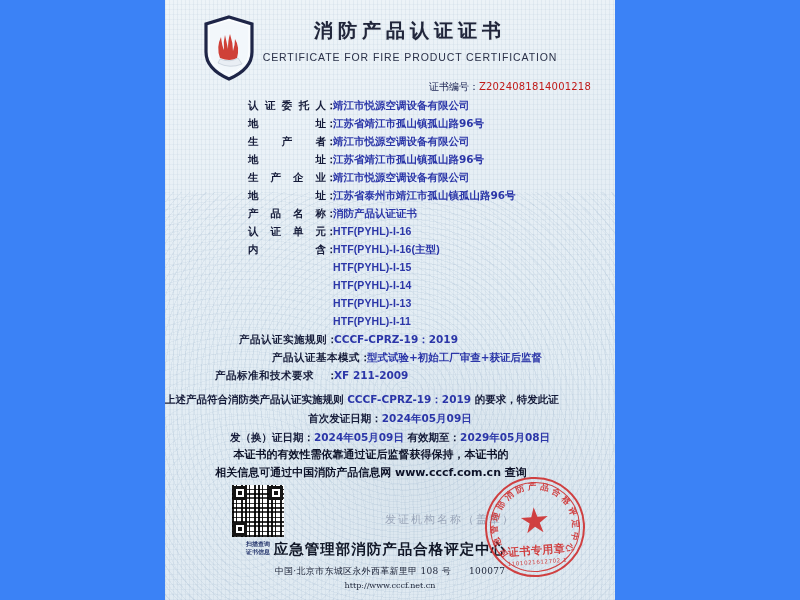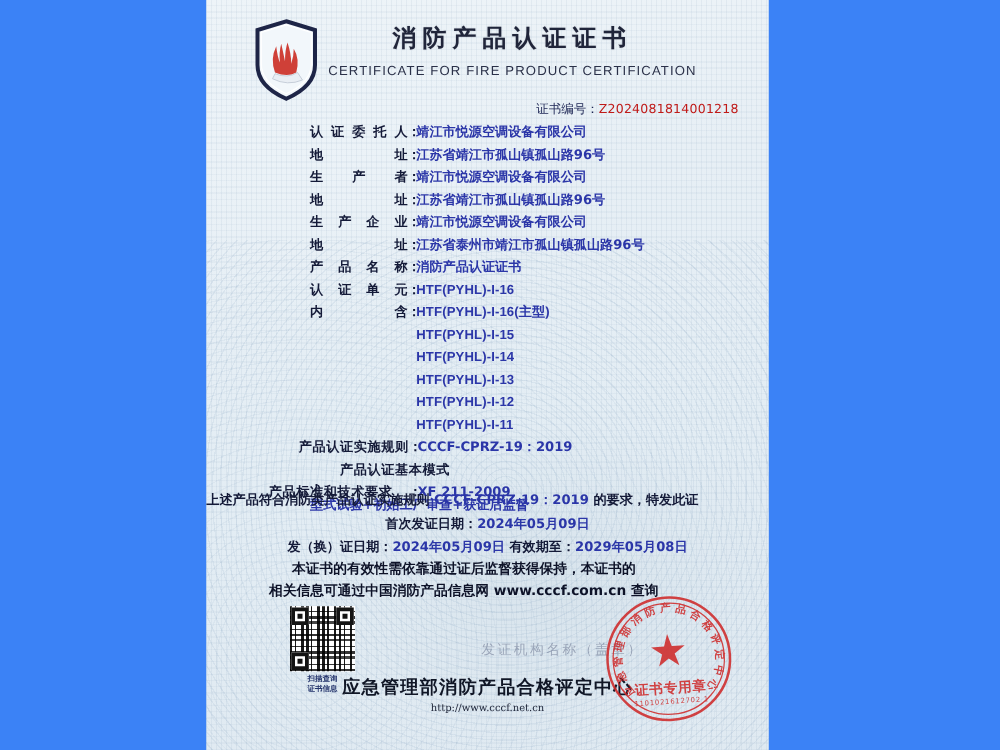--- a/index.html
+++ b/index.html
@@ -468,33 +468,28 @@
           <div class="val model">HTF(PYHL)-I-14</div>
         </div>
         <div class="row sub">
           <div class="lbl"></div>
           <div class="colon">：</div>
           <div class="val model">HTF(PYHL)-I-13</div>
         </div>
         <div class="row sub">
           <div class="lbl"></div>
           <div class="colon">：</div>
-          <div class="val model">HTF(PYHL)-I-12</div>
-        </div>
-        <div class="row sub">
-          <div class="lbl"></div>
-          <div class="colon">：</div>
           <div class="val model">HTF(PYHL)-I-11</div>
         </div>
         <div class="row" style="padding-left: 50px;">
           <div class="lbl" style="width: 112px; letter-spacing: 0.5px; display: block; text-align: right;">产品认证实施规则</div>
           <div class="colon">：</div>
           <div class="val">CCCF-CPRZ-19：2019</div>
         </div>
-        <div class="row" style=" flex-direction: column;">
+        <div class="row" style="">
           <div class="lbl" style="width: 112px; letter-spacing: 0.5px; display: block; text-align: right;">产品认证基本模式</div>
           <div class="colon">：</div>
           <div class="val">型式试验+初始工厂审查+获证后监督</div>
         </div>
         <div class="row" style="padding-left: 50px;">
           <div class="lbl" style="width: 112px; letter-spacing: 0.5px; display: block; text-align: left;">产品标准和技术要求</div>
           <div class="colon">：</div>
           <div class="val">XF 211-2009</div>
         </div>
       </div>
@@ -579,17 +574,20 @@
             <span style="transform: rotate(0deg);">心</span>
           </div>
         </div>
       <div id="seal-star"></div>
       <div id="seal-bottom-text">证书专用章</div>
       <div id="seal-code">1101021612702 1</div>
     </div>
 
     <div id="footer">
       <div id="issuer-name">应急管理部消防产品合格评定中心</div>
+      <div id="issuer-addr">
+        <span>中国·北京市东城区永外西革新里甲 108 号</span><span class="zip">100077</span>
+      </div>
       <div id="issuer-url">http://www.cccf.net.cn</div>
     </div>
 
   </div>
 </div>
 
 </body></html>

